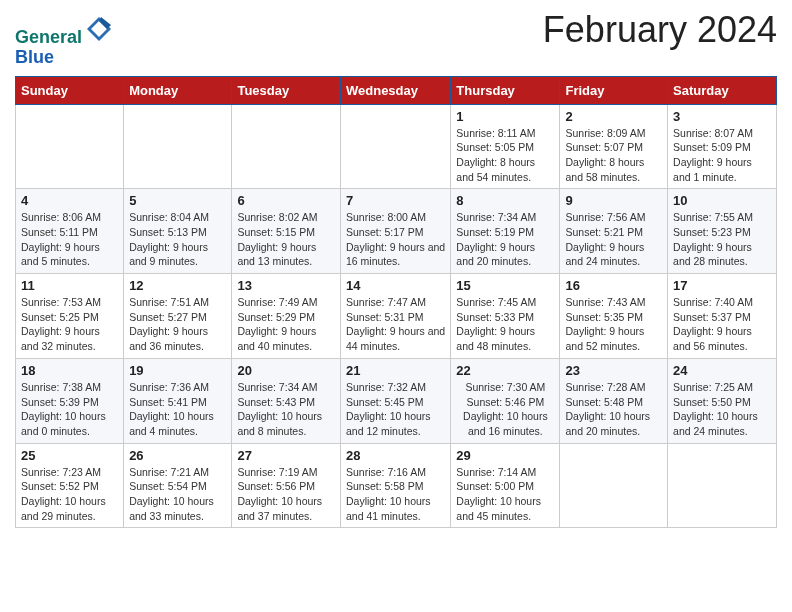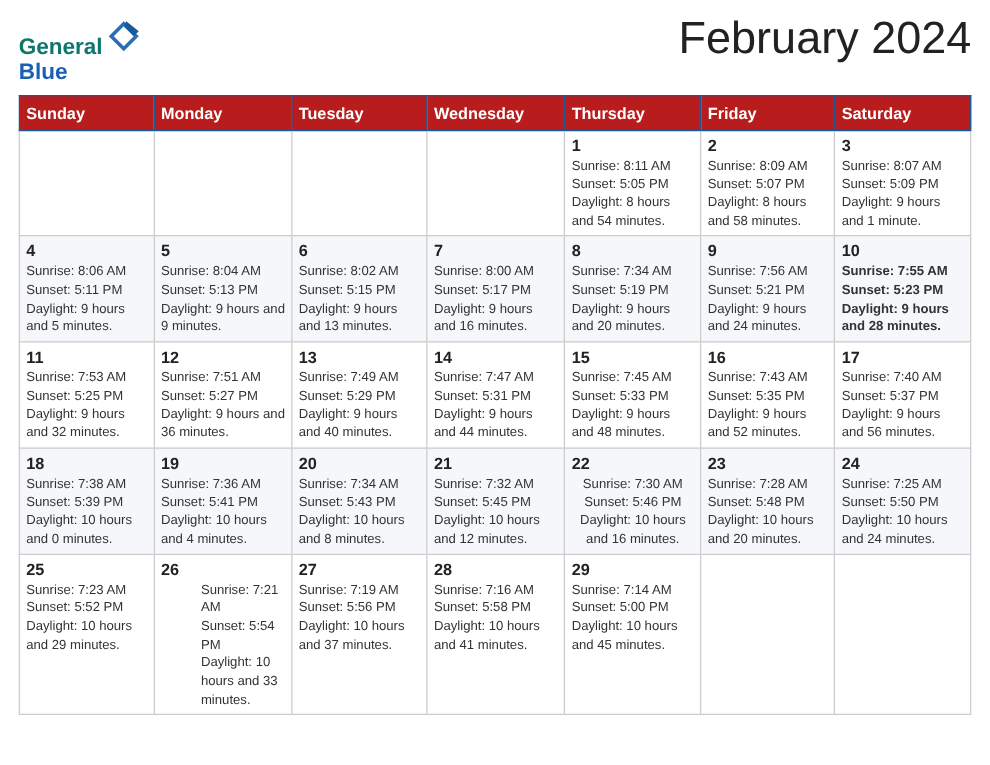--- a/index.html
+++ b/index.html
@@ -178,21 +178,21 @@
 Daylight: 9 hours and 20 minutes.</div>
         </td>
         <td>
           <span class="day-number">9</span>
           <div class="day-info" style="white-space: pre-line;">Sunrise: 7:56 AM
 Sunset: 5:21 PM
 Daylight: 9 hours and 24 minutes.</div>
         </td>
         <td>
           <span class="day-number">10</span>
-          <div class="day-info" style="white-space: pre-line; font-weight: bold;">Sunrise: 7:55 AM
+          <div class="day-info" style="white-space: pre-line;">Sunrise: 7:55 AM
 Sunset: 5:23 PM
 Daylight: 9 hours and 28 minutes.</div>
         </td>
       </tr>
       <tr>
         <td>
           <span class="day-number">11</span>
           <div class="day-info" style="white-space: pre-line;">Sunrise: 7:53 AM
 Sunset: 5:25 PM
 Daylight: 9 hours and 32 minutes.</div>
@@ -280,21 +280,21 @@
       </tr>
       <tr>
         <td>
           <span class="day-number">25</span>
           <div class="day-info" style="white-space: pre-line;">Sunrise: 7:23 AM
 Sunset: 5:52 PM
 Daylight: 10 hours and 29 minutes.</div>
         </td>
         <td>
           <span class="day-number">26</span>
-          <div class="day-info" style="white-space: pre-line; margin-left: 32px;">Sunrise: 7:21 AM
+          <div class="day-info" style="white-space: pre-line;">Sunrise: 7:21 AM
 Sunset: 5:54 PM
 Daylight: 10 hours and 33 minutes.</div>
         </td>
         <td>
           <span class="day-number">27</span>
           <div class="day-info" style="white-space: pre-line;">Sunrise: 7:19 AM
 Sunset: 5:56 PM
 Daylight: 10 hours and 37 minutes.</div>
         </td>
         <td>

